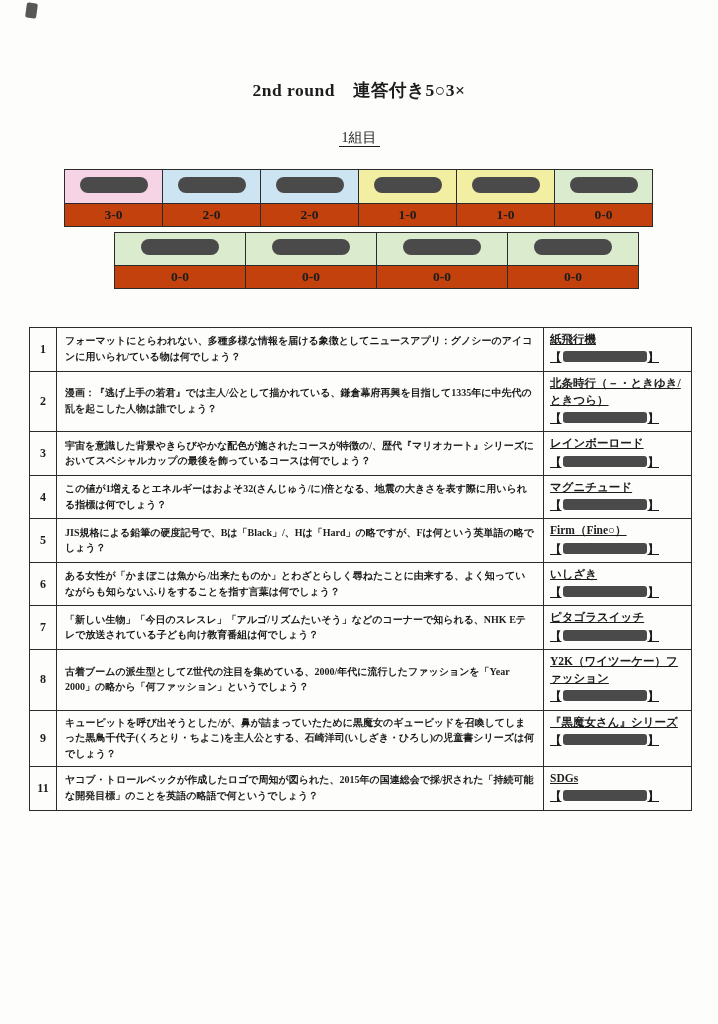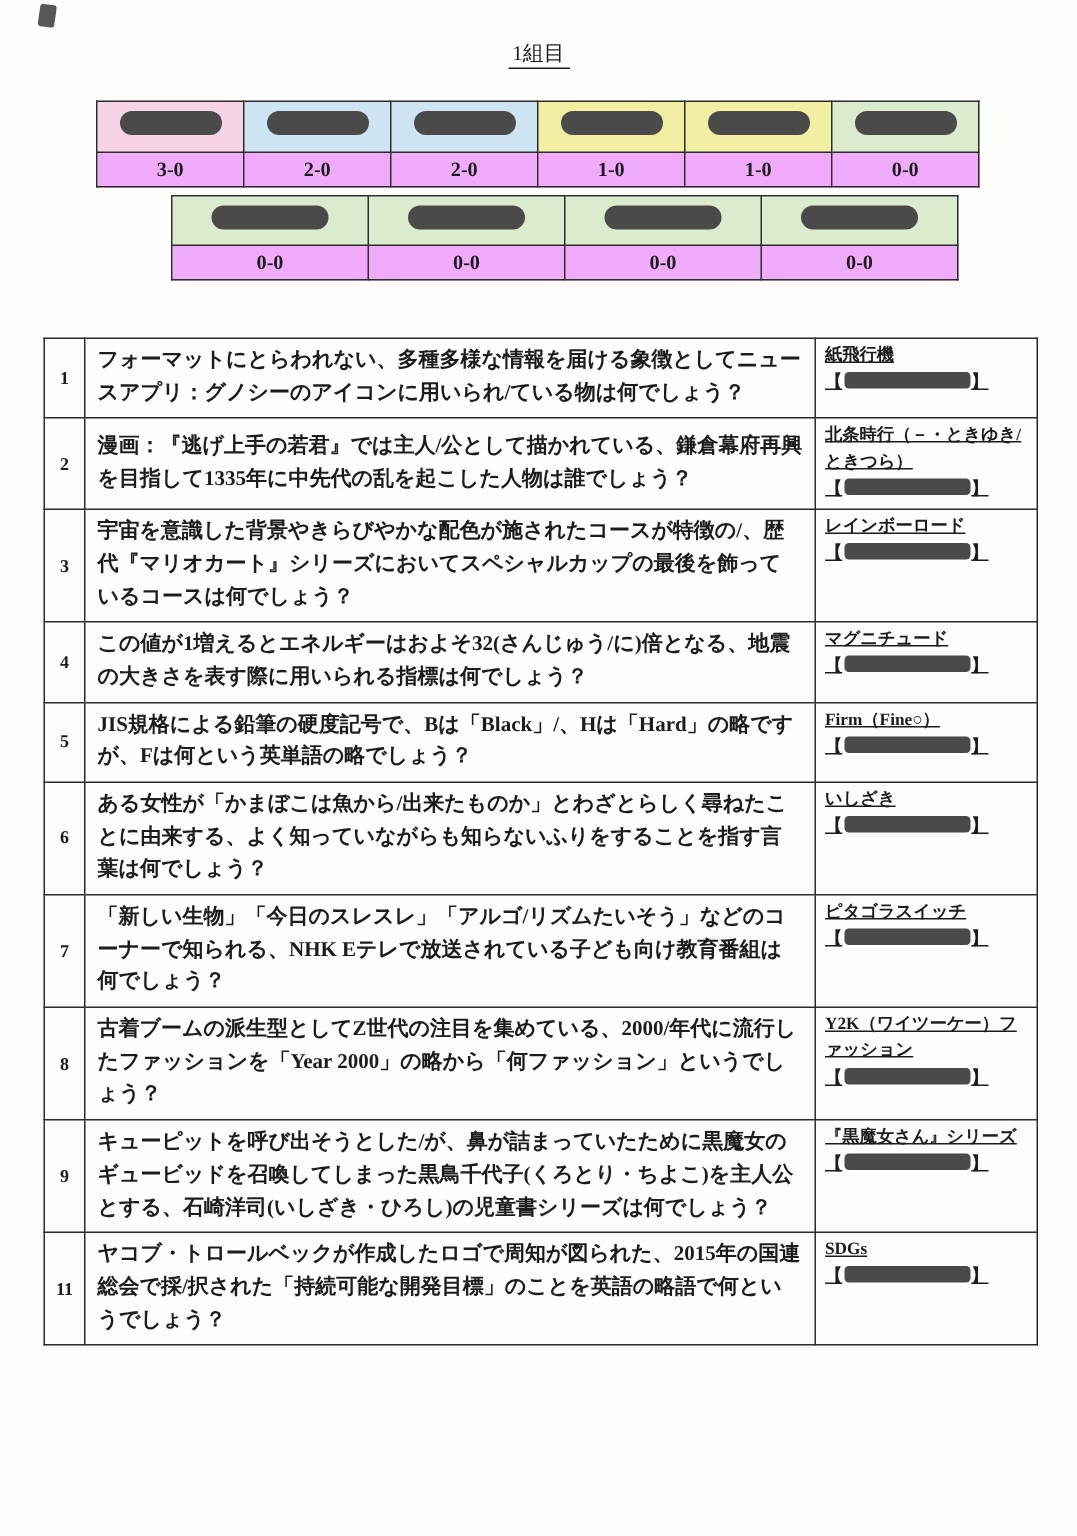--- a/index.html
+++ b/index.html
@@ -20,41 +20,42 @@
   }
   h2.group { margin:27px 0 0; text-align:center; font-size:14px; font-weight:normal; }
   h2.group span { border-bottom:1.5px solid var(--ink); padding:0 3px 1px; }
 
   table.score { border-collapse:collapse; table-layout:fixed; }
   #score-row-1 { margin:22px 0 0 64px; }
   #score-row-2 { margin:5px 0 0 114px; }
   table.score td { border:1.2px solid var(--line); text-align:center; vertical-align:middle; padding:0; }
   #score-row-1 tr.names td { width:98px; height:34px; }
   #score-row-2 tr.names td { width:131px; height:33px; }
-  table.score tr.scores td { height:23px; font-weight:bold; font-size:13.5px; background:#f0abfc; }
+  table.score tr.scores td { height:23px; font-weight:bold; font-size:13.5px; background:#c2410c; }
   .name-bar { display:inline-block; width:68px; height:16px; border-radius:8px; background:var(--redact); }
   #score-row-2 .name-bar { width:78px; }
 
   table.questions { border-collapse:collapse; table-layout:fixed; margin:38px 0 0 29px; width:662px; }
   table.questions td { border:1.2px solid var(--line); font-weight:bold; }
   td.qno { text-align:center; vertical-align:middle; font-size:12px; }
-  td.qtext { padding:4px 8px 5px; line-height:1.55; vertical-align:middle; font-size:14px; }
+  td.qtext { padding:4px 8px 5px; line-height:1.55; vertical-align:middle; font-size:10px; }
   td.qans { padding:3px 6px 4px; vertical-align:top; line-height:1.5; font-size:11.5px;text-decoration:underline; }
   .ans-redact { margin-top:1px; white-space:nowrap; font-size:11.5px; }
   .ans-bar {
     display:inline-block; width:84px; height:11px; background:var(--redact);
     border-radius:3px; vertical-align:-1px; margin:0 1px;
   }
 </style>
 </head>
 <body>
 
 <div class="page">
   <div class="corner-mark"></div>
 
+  <h1 class="title">2nd round　連答付き5○3×</h1>
 
   <h2 class="group"><span>1組目</span></h2>
 
   <table class="score" id="score-row-1">
       <tbody>
         <tr class="names">
           <td style="background: rgb(246, 212, 229);"><span class="name-bar"></span></td>
           <td style="background: rgb(205, 229, 242);"><span class="name-bar"></span></td>
           <td style="background: rgb(205, 229, 242);"><span class="name-bar"></span></td>
           <td style="background: rgb(242, 239, 163);"><span class="name-bar"></span></td>

